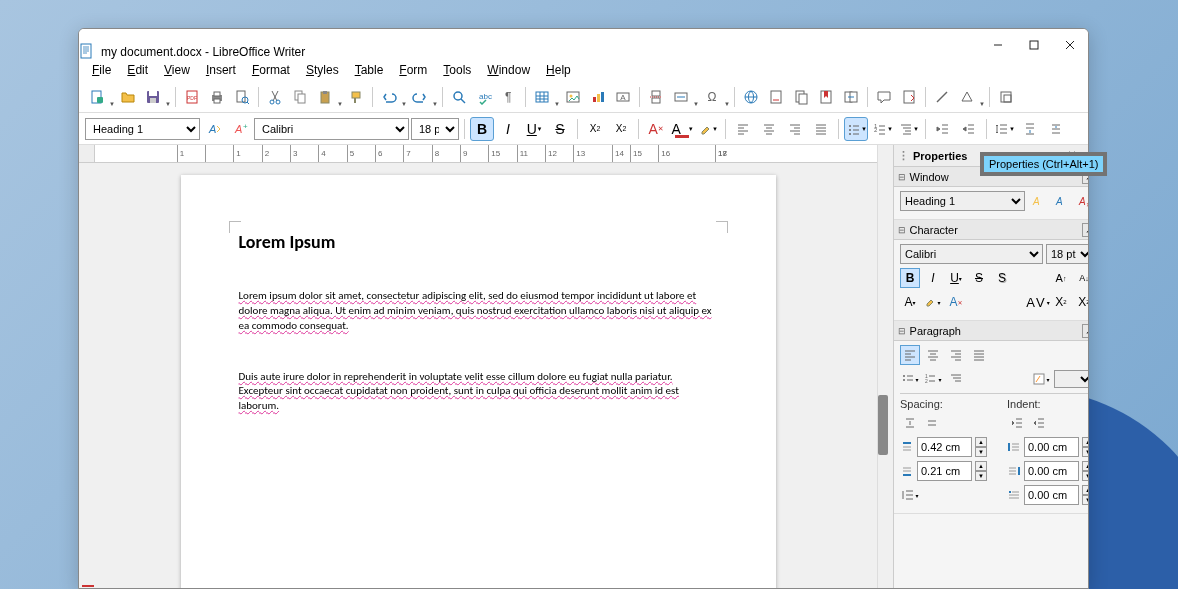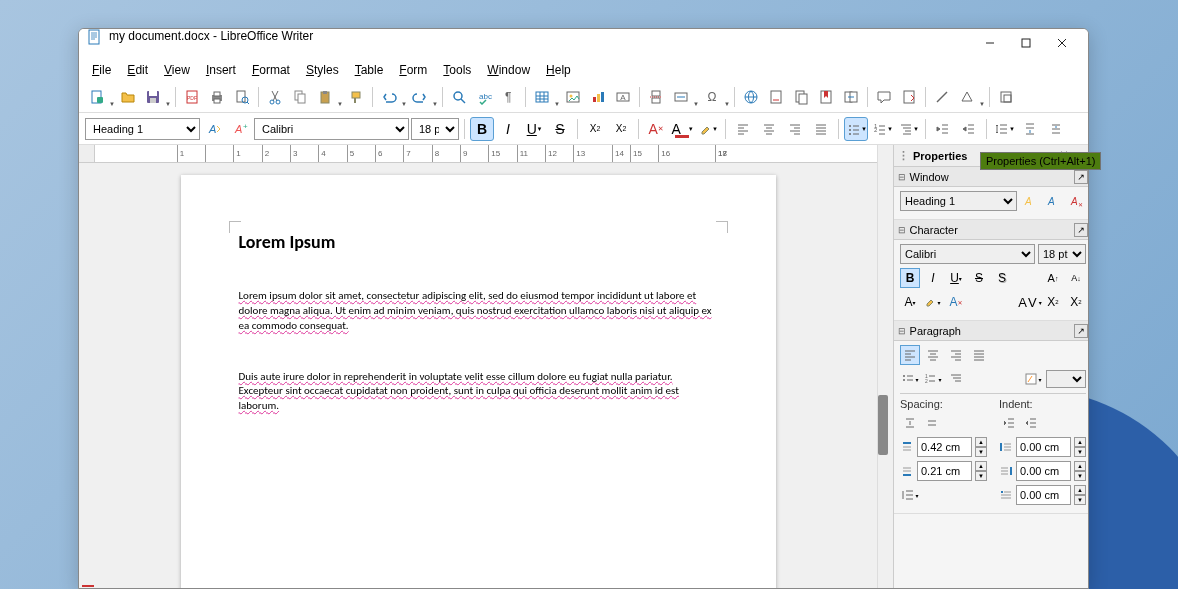--- a/index.html
+++ b/index.html
@@ -1,21 +1,21 @@
 <!DOCTYPE html>
 <html><head>
 <meta charset="utf-8">
 <style>
 * { margin: 0; padding: 0; box-sizing: border-box; font-family: "Segoe UI", Tahoma, sans-serif; }
 body { background: linear-gradient(135deg, #a8c5e0 0%, #7ba8d0 100%); width: 1178px; height: 589px; overflow: hidden; position: relative; }
 .blue-circle { position: absolute; right: -50px; bottom: -200px; width: 400px; height: 400px; background: #2c5fa8; border-radius: 50%; }
 
 .window { position: absolute; left: 78px; top: 28px; width: 1011px; height: 561px; background: #fff; border: 1px solid #888; border-radius: 6px 6px 0 0; box-shadow: 0 4px 20px rgba(0,0,0,0.2); display: flex; flex-direction: column; overflow: hidden; }
 
-.titlebar { height: 30px; display: flex; align-items: flex-start; padding: 0 8px; background: #fff; }
+.titlebar { height: 30px; display: flex; align-items: flex-end; padding: 0 0; background: #fff; }
 .titlebar .doc-icon { width: 16px; height: 16px; margin-right: 6px; }
 .titlebar .title { font-size: 12px; flex: 1; }
 .titlebar .winbtn { width: 36px; height: 28px; display: flex; align-items: center; justify-content: center; cursor: pointer; }
 
 .menubar { height: 22px; display: flex; align-items: center; padding: 0 6px; gap: 2px; font-size: 12px; }
 .menubar .m-item { padding: 2px 7px; cursor: pointer; }
 .menubar .m-item::first-letter { text-decoration: underline; }
 
 .toolbar { height: 32px; display: flex; align-items: center; padding: 2px 6px; gap: 1px; border-bottom: 1px solid #ddd; }
 .tb-btn { width: 24px; height: 24px; display: flex; align-items: center; justify-content: center; cursor: pointer; border: 1px solid transparent; border-radius: 3px; position: relative; }
@@ -58,21 +58,21 @@
 .sb-row .fsel { flex: 1; height: 20px; font-size: 11px; border: 1px solid #999; }
 .sb-row .ssel { width: 48px; height: 20px; font-size: 11px; border: 1px solid #999; }
 .sb-icnbtn { width: 20px; height: 20px; display: flex; align-items: center; justify-content: center; cursor: pointer; border: 1px solid transparent; font-size: 12px; }
 .sb-icnbtn.active { background: #cde5ff; border-color: #5a9fd4; }
 .sb-label { font-size: 11px; color: #333; margin-bottom: 3px; }
 .sb-num { display: flex; align-items: center; gap: 3px; margin-bottom: 4px; }
 .sb-num input { width: 55px; height: 20px; font-size: 11px; border: 1px solid #999; padding: 0 3px; }
 .sb-spin { display: flex; flex-direction: column; width: 12px; }
 .sb-spin .u, .sb-spin .d { height: 10px; border: 1px solid #999; font-size: 6px; display: flex; align-items: center; justify-content: center; cursor: pointer; background: #f0f0f0; }
 
-.tooltip { position: absolute; left: 980px; top: 152px; background: #4d7c0f; border: 1px solid #737373; padding: 2px 5px; font-size: 11px; white-space: nowrap; z-index: 100; }
+.tooltip { position: absolute; left: 980px; top: 152px; background: #7dd3fc; border: 4px solid #737373; padding: 2px 5px; font-size: 11px; white-space: nowrap; z-index: 100; }
 
 .scroll-indicator { position: absolute; left: 0px; width: 10px; background: #888; border-radius: 2px; }
 
 svg { display: block; }
 </style>
 </head>
 <body>
 
 <div class="blue-circle"></div>
 
@@ -660,21 +660,21 @@
                 <svg width="14" height="14">
                   <rect x="2" y="2" width="10" height="10" fill="#fff" stroke="#888"></rect>
                   <path d="M4 10l4-6" stroke="#f93"></path>
                 </svg>
                 <span style="font-size:6px">▾</span>
               </div>
             <select style="width:40px;height:18px;font-size:10px;border:1px solid #999"><option></option></select>
           </div>
           <div style="border-top:1px solid #ccc;margin:4px 0"></div>
 
-          <div style="display:flex;gap:12px">
+          <div style="display:flex;gap:20px">
             <div style="flex:1">
               <div class="sb-label">Spacing:</div>
               <div class="sb-row" style="gap:2px">
                 <div class="sb-icnbtn">
                     <svg width="14" height="14">
                       <path d="M3 3h8M3 11h8M7 5v4" stroke="#666"></path>
                     </svg>
                   </div>
                 <div class="sb-icnbtn">
                     <svg width="14" height="14">

